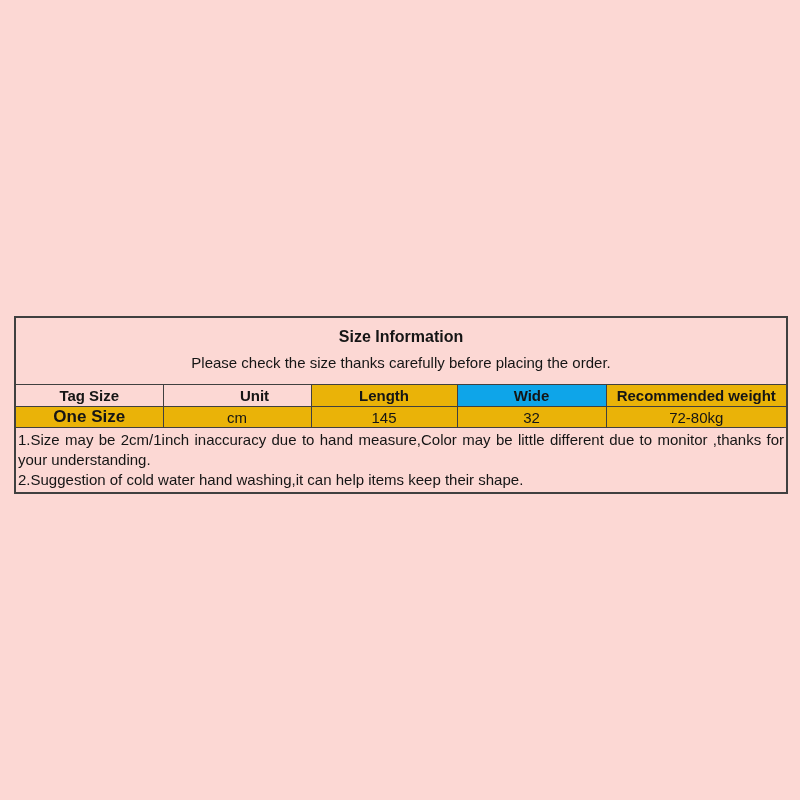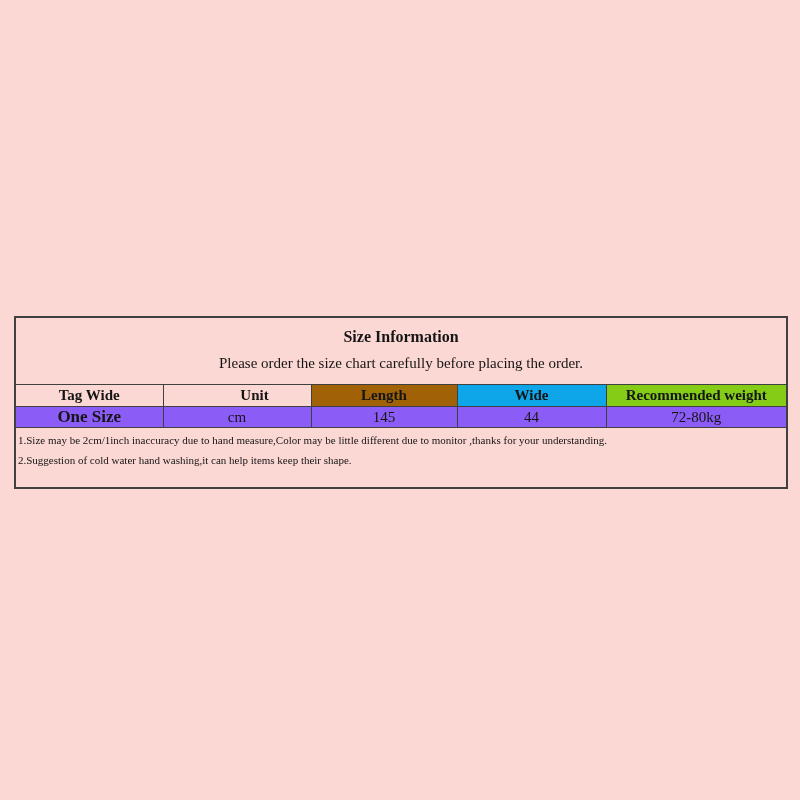--- a/index.html
+++ b/index.html
@@ -8,21 +8,20 @@
     font-family: "Liberation Sans", sans-serif;
     color: #151515;
     position: relative;
     overflow: hidden;
   }
   .page {
     position: absolute;
     inset: 0;
     width: 800px;
     height: 800px;
-    font-family: Liberation Serif, serif;
   }
   table.size-table {
     position: absolute;
     left: 14px;
     top: 316px;
     width: 772px;
     border-collapse: collapse;
     table-layout: fixed;
     border: 2px solid #404040;
   }
@@ -48,36 +47,36 @@
     font-size: 15px;
     line-height: 26px;
   }
   tr.header-row td {
     height: 22px;
     font-weight: bold;
     font-size: 15px;
   }
   tr.data-row td {
     height: 19px;
-    background: #8b5cf6;
+    background: #eab308;
     font-size: 15px;
   }
   tr.data-row td.tag-size-value {
     font-weight: bold;
     font-size: 17px;
   }
   tr.notes-row td {
     height: 60px;
     text-align: left;
     vertical-align: top;
     padding: 2px 2px 2px 2px;
     white-space: normal;
   }
   .note-paragraph {
-    font-size: 11px;
+    font-size: 15px;
     line-height: 20px;
   }
   .note-paragraph.justified { text-align: justify; }
 </style>
 </head>
 <body style="background: rgb(252, 216, 212);">
 
 <div class="page">
 
   <table class="size-table">
@@ -85,35 +84,35 @@
       <col style="width:148px">
       <col style="width:148px">
       <col style="width:146px">
       <col style="width:149px">
       <col style="width:181px">
     </colgroup>
     <tbody>
       <tr class="title-row">
         <td colspan="5" style="background: rgb(252, 216, 212);">
           <div class="title-line">Size Information</div>
-          <div class="subtitle-line">Please order the size chart carefully before placing the order.</div>
+          <div class="subtitle-line">Please check the size thanks carefully before placing the order.</div>
         </td>
       </tr>
       <tr class="header-row">
-        <td style="background: rgb(252, 216, 212);">Tag Wide</td>
+        <td style="background: rgb(252, 216, 212);">Tag Size</td>
         <td style="background: rgb(252, 216, 212); padding-left: 35px;">Unit</td>
-        <td style="background: #a16207;">Length</td>
+        <td style="background: #eab308;">Length</td>
         <td style="background: #0ea5e9;">Wide</td>
-        <td style="background: #84cc16;">Recommended weight</td>
+        <td style="background: #eab308;">Recommended weight</td>
       </tr>
       <tr class="data-row">
         <td class="tag-size-value">One Size</td>
         <td>cm</td>
         <td>145</td>
-        <td>44</td>
+        <td>32</td>
         <td>72-80kg</td>
       </tr>
       <tr class="notes-row">
         <td colspan="5" style="background: rgb(252, 216, 212);">
           <div class="note-paragraph justified">1.Size may be 2cm/1inch inaccuracy due to hand measure,Color may be little different due to monitor ,thanks for your understanding.</div>
           <div class="note-paragraph">2.Suggestion of cold water hand washing,it can help items keep their shape.</div>
         </td>
       </tr>
     </tbody>
   </table>

